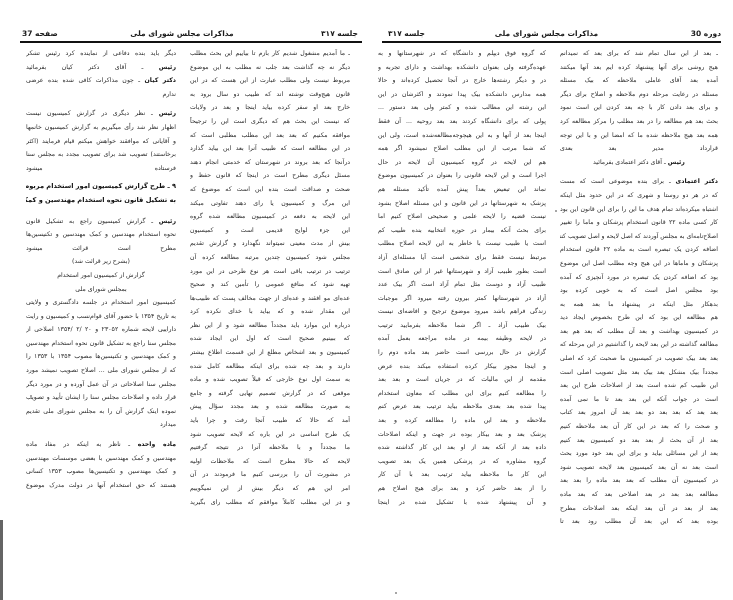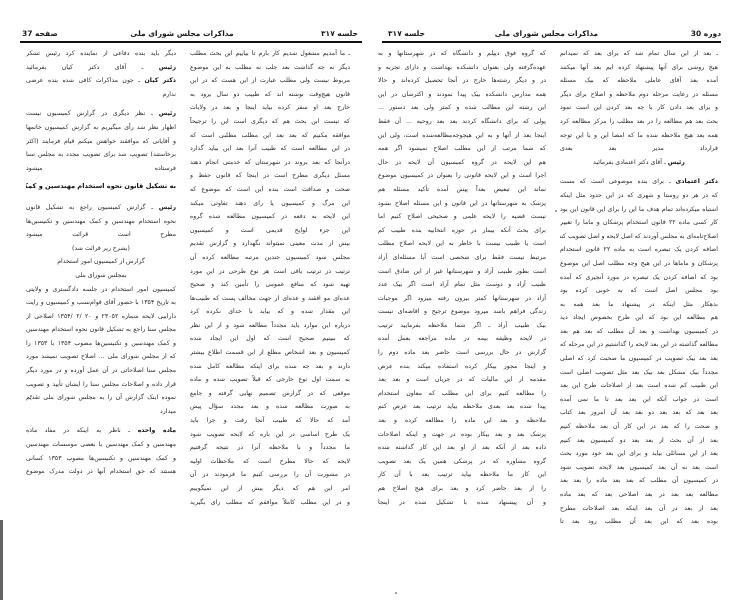--- a/index.html
+++ b/index.html
@@ -81,20 +81,21 @@
     <span class="line"><b class="bold">رئیس</b><span> ـ آقای دکتر کیان بفرمائید</span></span>
     <span class="line"><b class="bold">دکتر کیان</b><span> ـ چون مذاکرات کافی شده بنده عرضی</span></span>
     <span class="line">ندارم</span>
     <span class="gap" style="display: block;"></span>
     <span class="line"><b class="bold">رئیس</b><span> ـ نظر دیگری در گزارش کمیسیون نیست</span></span>
     <span class="line">اظهار نظر شد رأی میگیریم به گزارش کمیسیون خانمها</span>
     <span class="line">و آقایانی که موافقند خواهش میکنم قیام فرمایند (اکثر</span>
     <span class="line">برخاستند) تصویب شد برای تصویب مجدد به مجلس سنا</span>
     <span class="line">فرستاده میشود</span>
     <span class="gap" style="display: block;"></span>
+    <span class="line heading">۹ ـ طرح گزارش کمیسیون امور استخدام مربوط</span>
     <span class="line heading">به تشکیل قانون نحوه استخدام مهندسین و کمک</span>
     <span class="gap" style="display: block;"></span>
     <span class="line"><b class="bold">رئیس</b><span> ـ گزارش کمیسیون راجع به تشکیل قانون</span></span>
     <span class="line">نحوه استخدام مهندسین و کمک مهندسین و تکنیسین‌ها</span>
     <span class="line">مطرح است قرائت میشود</span>
     <span class="line center">(بشرح زیر قرائت شد)</span>
     <span class="line center">گزارش از کمیسیون امور استخدام</span>
     <span class="line center">بمجلس شورای ملی</span>
     <span class="line">کمیسیون امور استخدام در جلسه دادگستری و ولایتی</span>
     <span class="line">به تاریخ ۱۳۵۴ با حضور آقای قوام‌نسب و کمیسیون و رایت</span>

